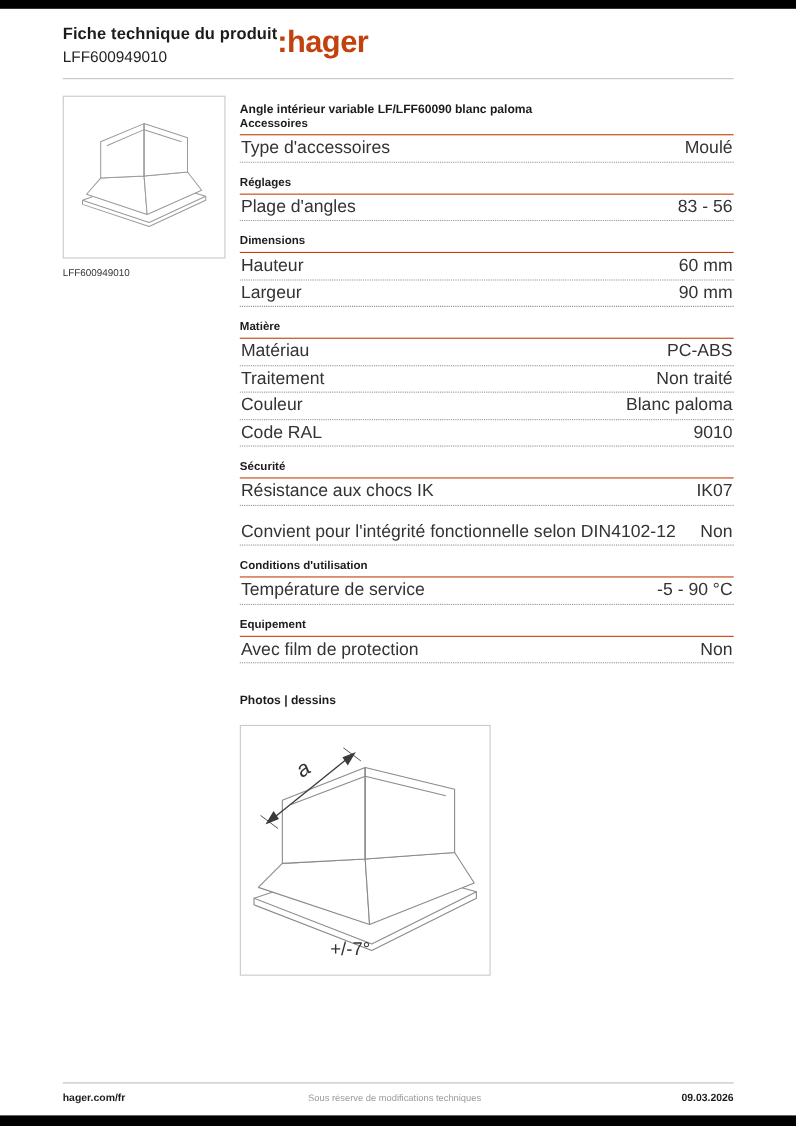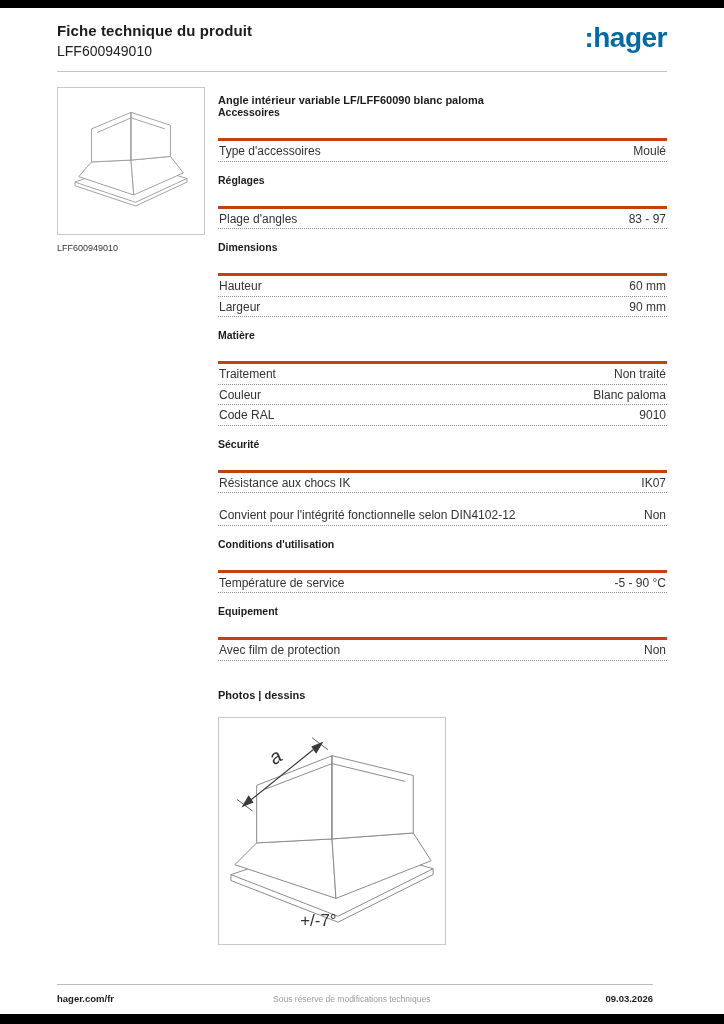--- a/index.html
+++ b/index.html
@@ -3,65 +3,65 @@
 <meta charset="utf-8">
 <style>
   * { margin:0; padding:0; box-sizing:border-box; }
   html,body { width:724px; height:1024px; background:#fff; font-family:"Liberation Sans", sans-serif; color:#1c1c1c; position:relative; overflow:hidden; }
 
   .top-bar { height:8px; background:#000; width:100%; }
   .bottom-bar { position:absolute; bottom:0; left:0; width:100%; height:10px; background:#000; }
 
   .page { padding:0 57px; }
 
-  .header { display:flex; justify-content:space-between; align-items:flex-start; padding-top:14px;gap:48px; }
+  .header { display:flex; align-items:flex-start; padding-top:14px; }
   .header-title { font-size:15px; font-weight:bold; letter-spacing:0.1px; }
   .header-subtitle { font-size:14px; margin-top:4px; color:#222; }
   .brand-logo { font-size:28px; font-weight:bold; letter-spacing:-0.5px; line-height:1; margin-top:2px; }
   .header-rule { border-top:1px solid #c4c4c4; margin:12px 57px 0; }
 
   .content { display:flex; padding:15px 57px 0; }
   .left-col { width:148px; flex-shrink:0; }
   .thumb-box { width:148px; height:148px; border:1px solid #c9c9c9; background:#fff; display:flex; align-items:center; justify-content:center; }
   .thumb-caption { font-size:9px; color:#333; margin-top:8px; }
 
   .main-col { flex:1; margin-left:13px; }
   .product-name { font-size:11px; font-weight:bold; margin-top:7px; }
   .char-title { font-size:11px; font-weight:bold; margin-top:26px; margin-bottom:26px; }
 
   .section { margin-bottom:12px; }
-  .section-title { font-size:10.5px; font-weight:bold; padding-bottom:20px; border-bottom:3px solid #c2410c; }
-  .row { display:flex; justify-content:space-between; align-items:flex-start; font-size:12px; padding:3px 1px 2.5px; border-bottom:1px dotted #8f8f8f; color:#333; }
+  .section-title { font-size:10.5px; font-weight:bold; padding-bottom:4px; border-bottom:1px solid #c2410c; }
+  .row { display:flex; justify-content:space-between; align-items:flex-start; font-size:16px; padding:3px 1px 2.5px; border-bottom:1px dotted #8f8f8f; color:#333; }
   .row-label { text-align:left; padding-right:10px; }
   .row-value { text-align:right; white-space:nowrap; }
 
   .photos-title { font-size:11px; font-weight:bold; margin-top:28px; margin-bottom:16px; }
   .drawing-box { width:228px; height:228px; border:1px solid #c9c9c9; background:#fff; }
 
-  .footer { position:absolute; left:0; right:14px; bottom:10px; background:#fff; }
+  .footer { position:absolute; left:0; right:0; bottom:10px; background:#fff; }
   .footer-rule { border-top:1px solid #bdbdbd; margin:0 57px; }
   .footer-row { display:flex; justify-content:space-between; align-items:baseline; padding:8px 57px 10px; }
   .footer-site { font-size:9.5px; font-weight:bold; }
   .footer-note { font-size:8.5px; color:#9a9a9a; }
   .footer-date { font-size:9.5px; font-weight:bold;margin-left:16px; }
 
   svg text { font-family:"Liberation Sans", sans-serif; }
 </style>
 </head>
 <body>
 
 <div class="top-bar"></div>
 
 <div class="page">
   <div class="header">
     <div>
       <div class="header-title">Fiche technique du produit</div>
       <div class="header-subtitle">LFF600949010</div>
     </div>
-    <div class="brand-logo" id="brand-logo" style="color: #0369a1;">:hager</div>
+    <div class="brand-logo" id="brand-logo" style="color: #c2410c;">:hager</div>
   </div>
 </div>
 <div class="header-rule"></div>
 
 <div class="content">
   <div class="left-col">
     <div class="thumb-box">
       <svg width="134" height="134" viewBox="0 0 146 146">
         <g stroke="#9a9a9a" stroke-width="1" fill="#ffffff" stroke-linejoin="round">
 
@@ -90,38 +90,42 @@
       <div class="row">
         <span class="row-label">Type d'accessoires</span>
         <span class="row-value">Moulé</span>
       </div>
     </div>
 
     <div class="section">
       <div class="section-title">Réglages</div>
       <div class="row">
         <span class="row-label">Plage d'angles</span>
-        <span class="row-value">83 - 97</span>
+        <span class="row-value">83 - 56</span>
       </div>
     </div>
 
     <div class="section">
       <div class="section-title">Dimensions</div>
       <div class="row">
         <span class="row-label">Hauteur</span>
         <span class="row-value">60 mm</span>
       </div>
       <div class="row">
         <span class="row-label">Largeur</span>
         <span class="row-value">90 mm</span>
       </div>
     </div>
 
     <div class="section">
       <div class="section-title">Matière</div>
+      <div class="row">
+        <span class="row-label">Matériau</span>
+        <span class="row-value">PC-ABS</span>
+      </div>
       <div class="row">
         <span class="row-label">Traitement</span>
         <span class="row-value">Non traité</span>
       </div>
       <div class="row">
         <span class="row-label">Couleur</span>
         <span class="row-value">Blanc paloma</span>
       </div>
       <div class="row">
         <span class="row-label">Code RAL</span>

